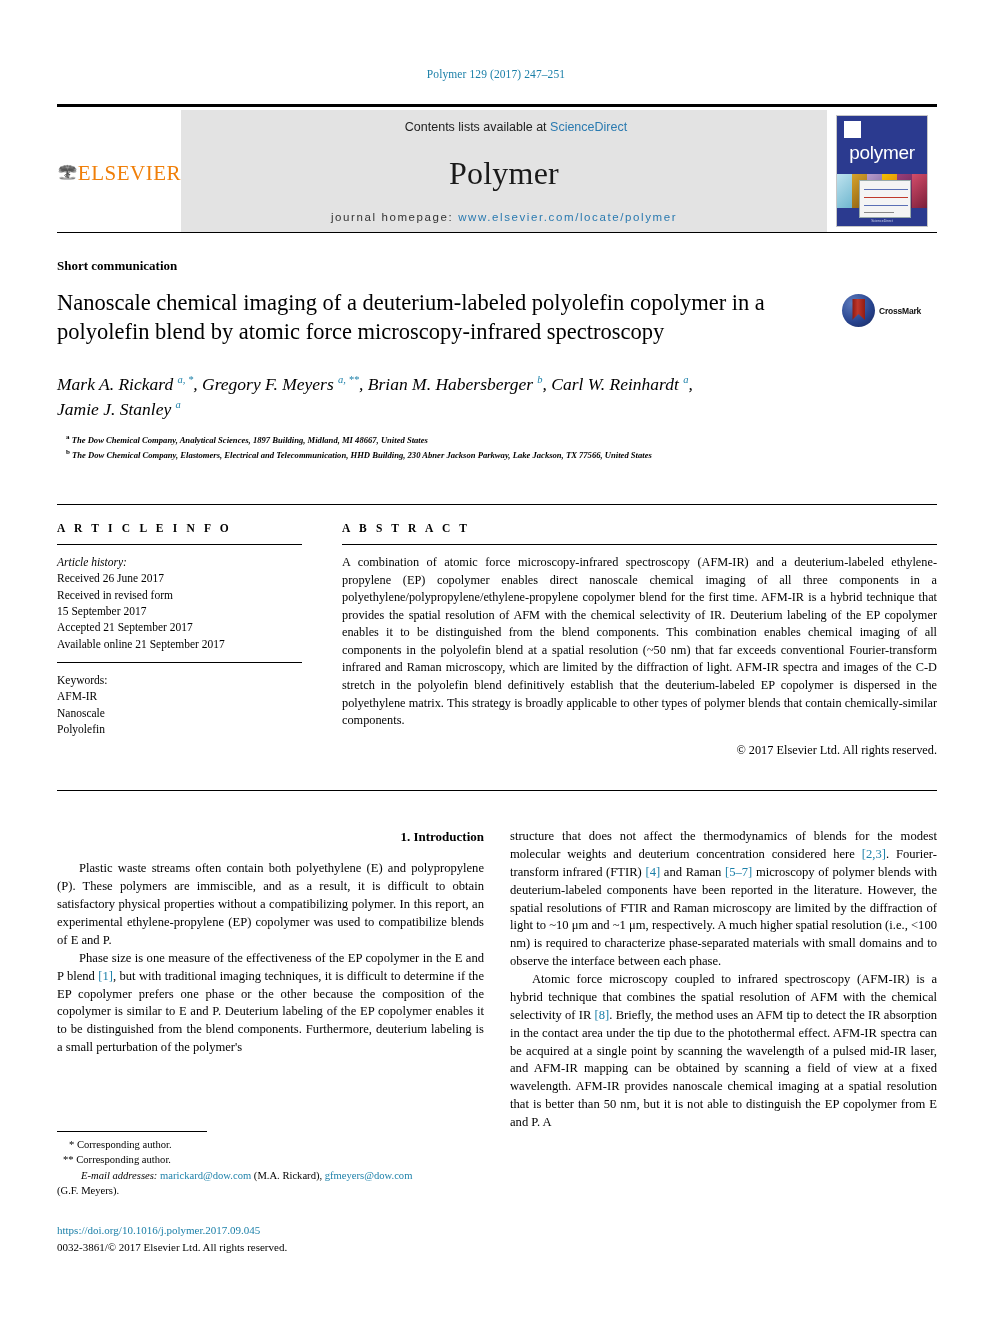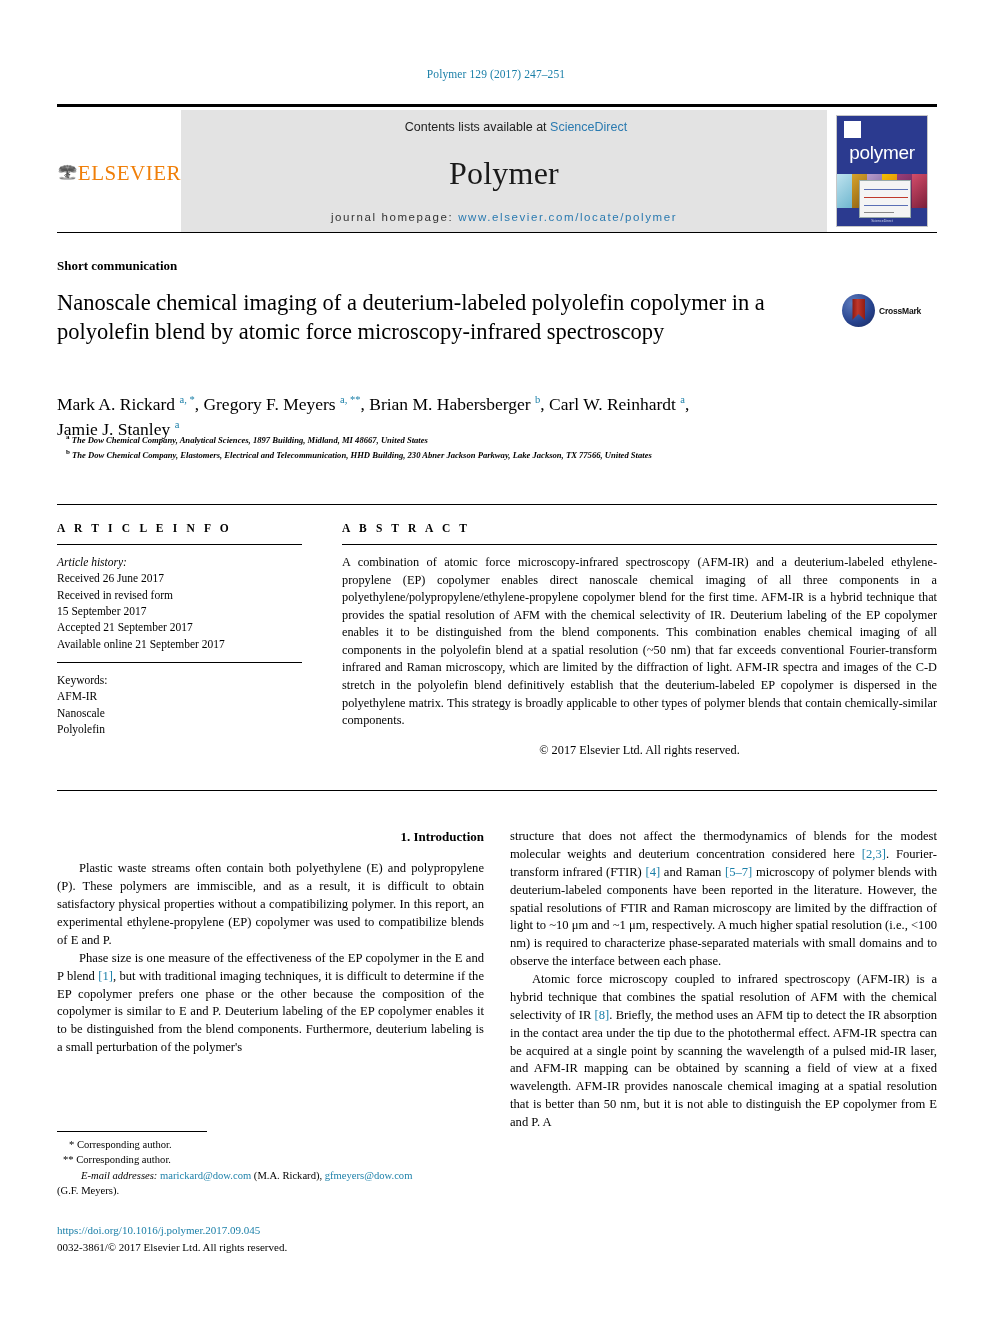--- a/index.html
+++ b/index.html
@@ -158,23 +158,24 @@
     clip-path: polygon(0 0, 100% 0, 100% 100%, 50% 72%, 0 100%);
   }
   .cm-text {
     font-family: "Liberation Sans", sans-serif;
     font-size: 8.5px; font-weight: bold; color: #111;
     letter-spacing: -.2px;
   }
 
   
   .authors {
-    position: absolute; left: 57px; top: 392px; width: 880px;
+    position: absolute; left: 57px; top: 372px; width: 880px;
     font-size: 17.5px; line-height: 1.42;
     font-family: "Liberation Serif", serif;
+    font-style: italic;
   }
   .authors sup, .sup { color: #1a7fa8; font-size: 10.5px; vertical-align: super; }
   .affils {
     position: absolute; left: 57px; top: 432px; width: 880px;
     font-size: 8.6px; line-height: 1.55;
     font-style: italic; font-weight: bold;
     font-family: "Liberation Serif", serif;
     margin-left: 9px;
   }
   .affils .lbl { font-style: normal; vertical-align: super; font-size: 7px; }
@@ -198,21 +199,21 @@
 
   .abscol {
     position: absolute; left: 342px; top: 522px; width: 595px;
     font-family: "Liberation Serif", serif;
   }
   .abs-text {
     font-size: 12.3px; line-height: 1.43;
     text-align: justify;
   }
   .abs-copy {
-    text-align: center; font-size: 12.3px; margin-top: 13px;
+    text-align: right; font-size: 12.3px; margin-top: 13px;
   }
 
   
   .body-col {
     position: absolute; top: 828px; width: 427px;
     font-size: 12.6px; line-height: 1.42;
     text-align: justify;
     font-family: "Liberation Serif", serif;
   }
   .col-left  { left: 57px; }

